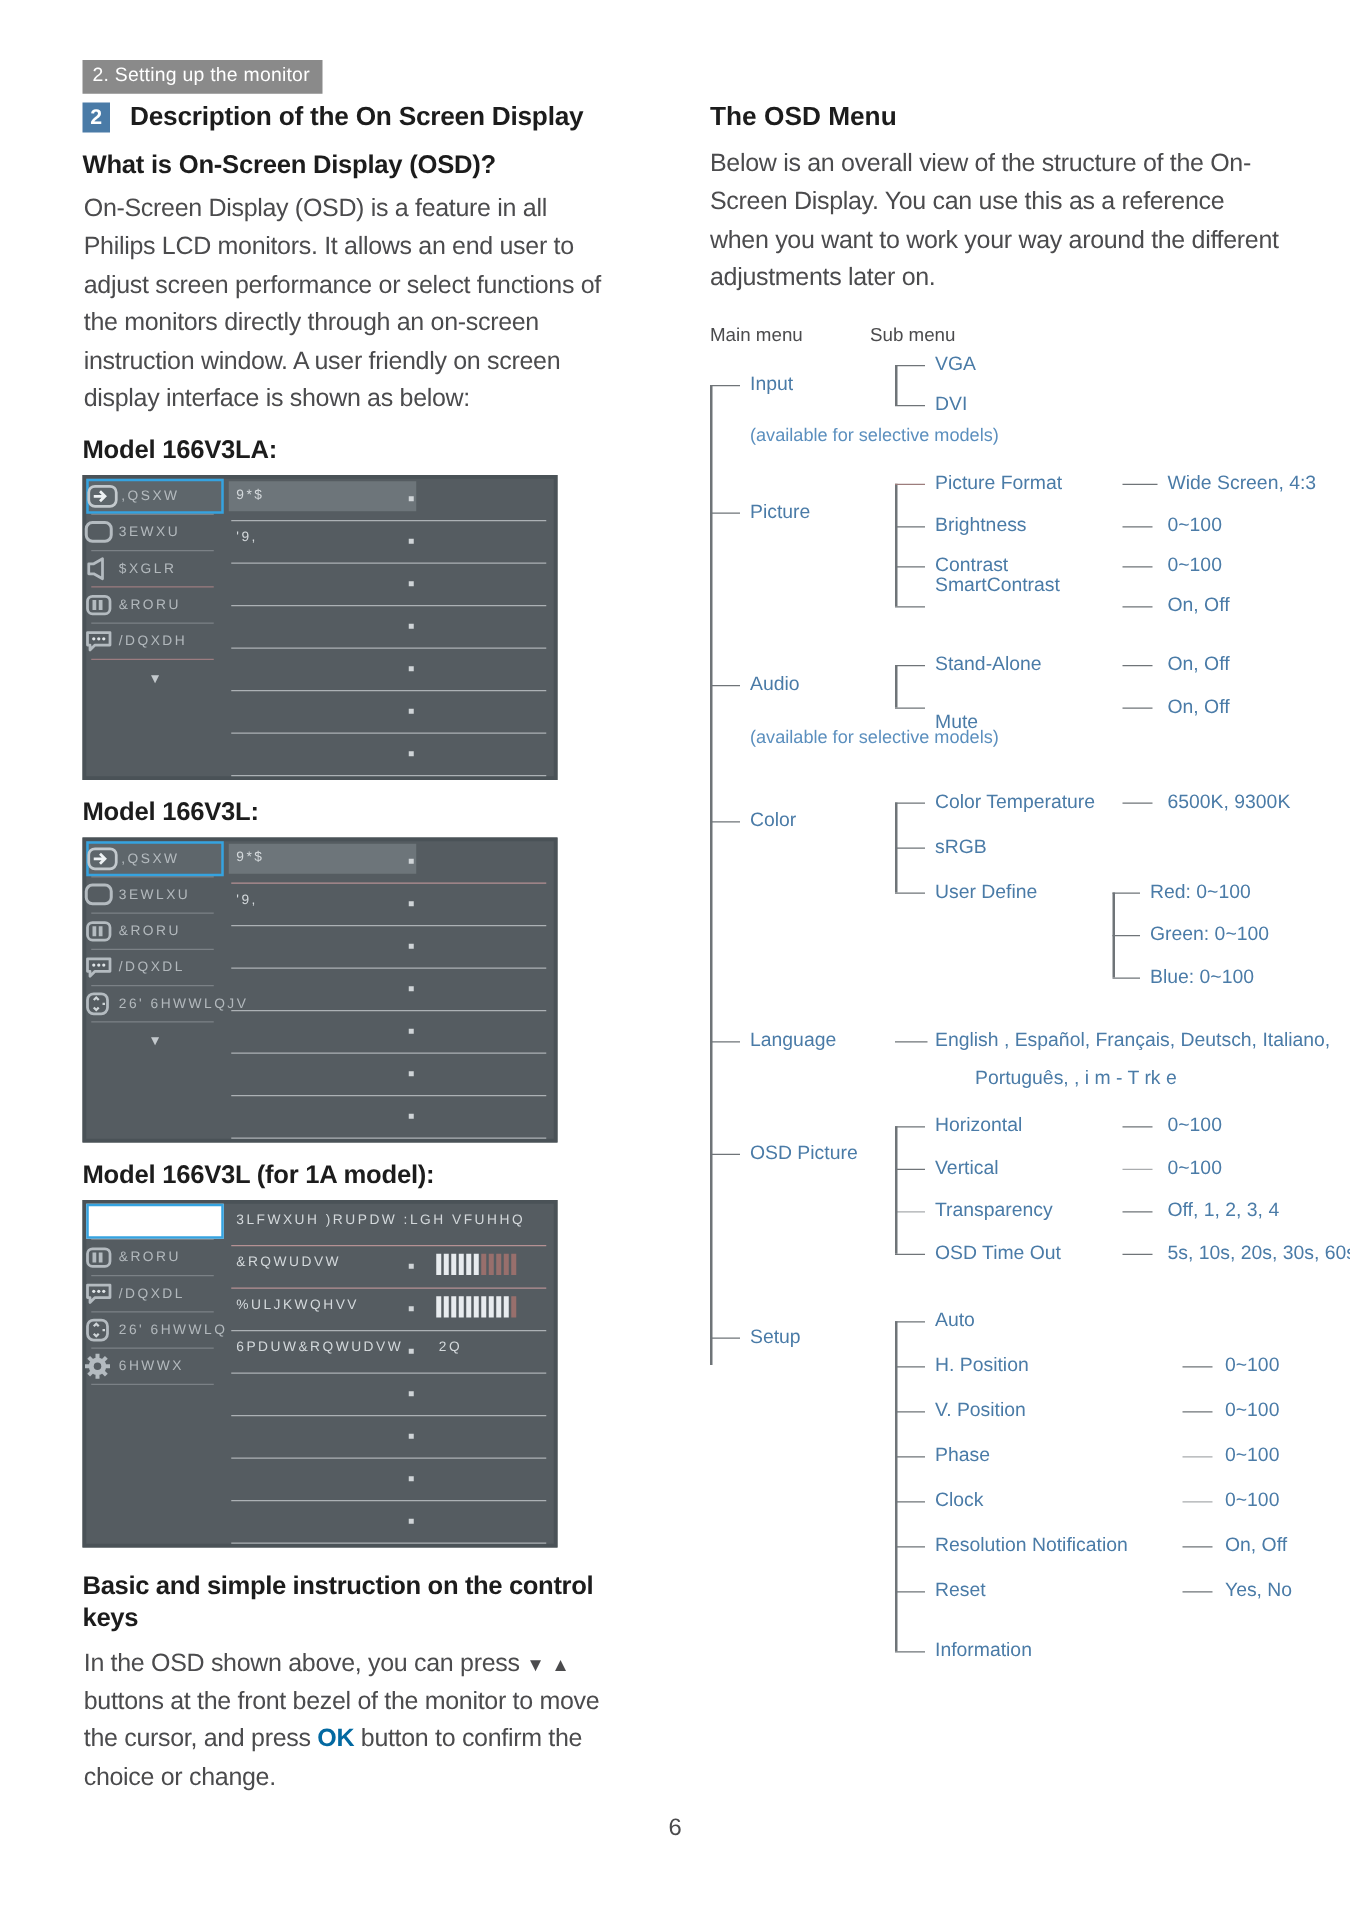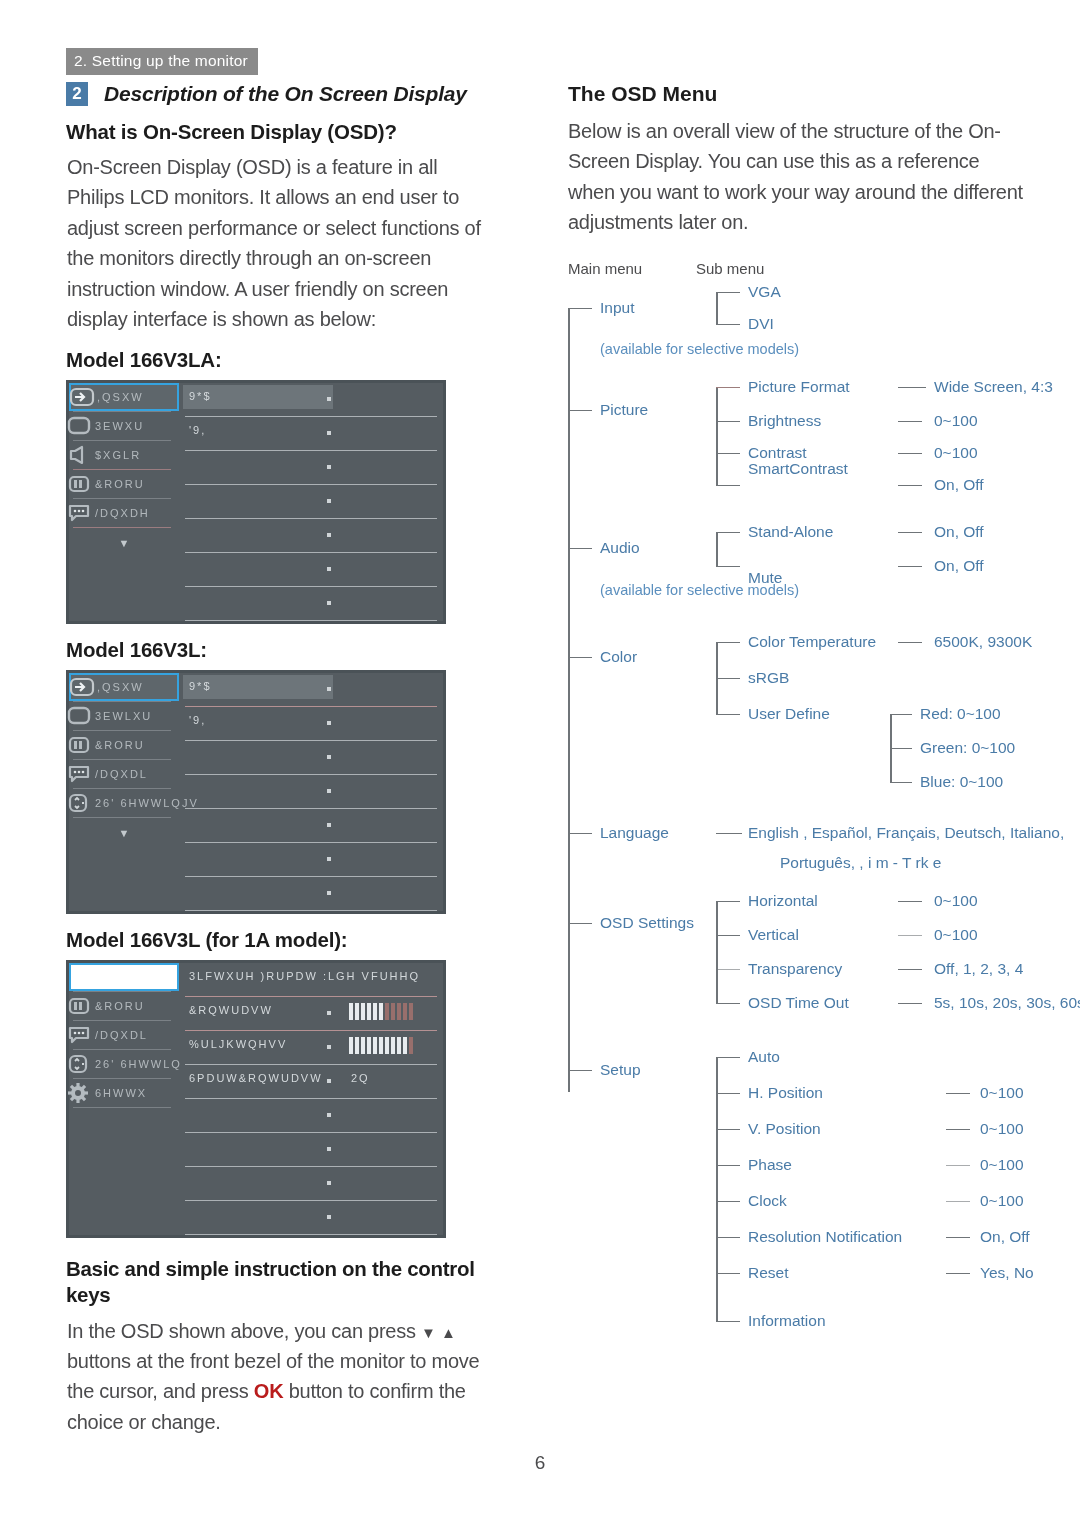--- a/index.html
+++ b/index.html
@@ -21,26 +21,26 @@
   
   .col-left{position:absolute;left:66px;top:82px;width:430px;}
   .col-right{position:absolute;left:568px;top:82px;width:460px;}
 
   .sec-title{display:flex;align-items:center;gap:16px;margin:0 0 6px 0;}
   .badge{
     background:#4a7ba7;color:#fff;font-weight:bold;font-size:17px;
     width:22px;height:24px;display:flex;align-items:center;justify-content:center;
     flex:0 0 auto;
   }
-  .sec-title-text{font-size:21px;font-weight:bold;color:#1c1c1c;letter-spacing:-.2px;font-style:italic;}
+  .sec-title-text{font-size:21px;font-weight:bold;color:#1c1c1c;letter-spacing:-.2px;}
 
   h3.sub{font-size:20.5px;font-weight:bold;color:#1c1c1c;margin:14px 0 8px 0;letter-spacing:-.2px;}
   h3.subline{font-size:20.5px;font-weight:bold;color:#1c1c1c;margin:18px 0 8px 0;letter-spacing:-.3px;line-height:1.25;}
   p.body{font-size:20px;line-height:1.52;color:#4b4b4d;margin:0 0 4px 1px;letter-spacing:-.25px;}
-  p.body b{color:#b91c1c;font-weight:bold;}
+  p.body b{color:#0369a1;font-weight:bold;}
   .arrow{font-size:15px;}
 
   .right-title{font-size:21px;font-weight:bold;color:#1c1c1c;margin:0 0 10px 0;}
   p.body-r{font-size:20px;line-height:1.52;color:#4b4b4d;margin:0;letter-spacing:-.25px;}
 
   .menucols{position:relative;margin-top:22px;height:20px;}
   .menucols span{position:absolute;font-size:15px;color:#4b4b4d;}
   .mc1{left:0;} .mc2{left:128px;}
 
   
@@ -526,21 +526,21 @@
       <div class="hl-line" style="left:322px;top:496px;width:22px;"></div>
       <div class="node l3" style="left:352px;top:487px;">Blue: 0~100</div>
 
       <div class="hl-line" style="left:0;top:547px;width:24px;"></div>
       <div class="node l1" style="left:32px;top:538px;">Language</div>
       <div class="hl-line" style="left:148px;top:547px;width:26px;"></div>
       <div class="node l2" style="left:180px;top:538px;">English , Español, Français, Deutsch, Italiano,</div>
       <div class="node l2" style="left:180px;top:568px;margin-left:32px;">Português,                ,     i m -    T rk e</div>
 
       <div class="hl-line" style="left:0;top:637px;width:24px;"></div>
-      <div class="node l1" style="left:32px;top:628px;">OSD Settings</div>
+      <div class="node l1" style="left:32px;top:628px;">OSD Picture</div>
       <div class="vl-line" style="left:148px;top:615px;height:102px;"></div>
       <div class="hl-line" style="left:148px;top:615px;width:24px;"></div>
       <div class="node l2" style="left:180px;top:606px;">Horizontal</div>
       <div class="hl-line" style="left:330px;top:615px;width:24px;"></div>
       <div class="node l3" style="left:366px;top:606px;">0~100</div>
 
       <div class="hl-line" style="left:148px;top:649px;width:24px;"></div>
       <div class="node l2" style="left:180px;top:640px;">Vertical</div>
       <div class="hl-line" style="left:330px;top:649px;width:24px;opacity:.6;"></div>
       <div class="node l3" style="left:366px;top:640px;">0~100</div>

